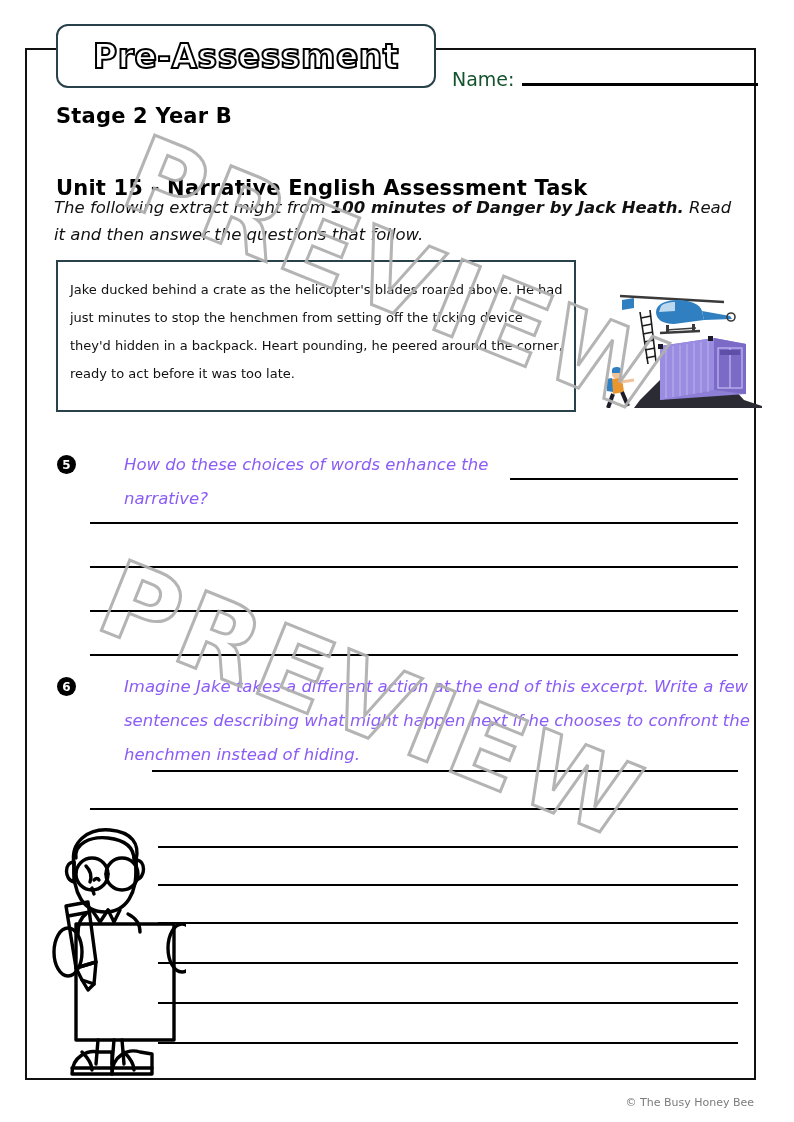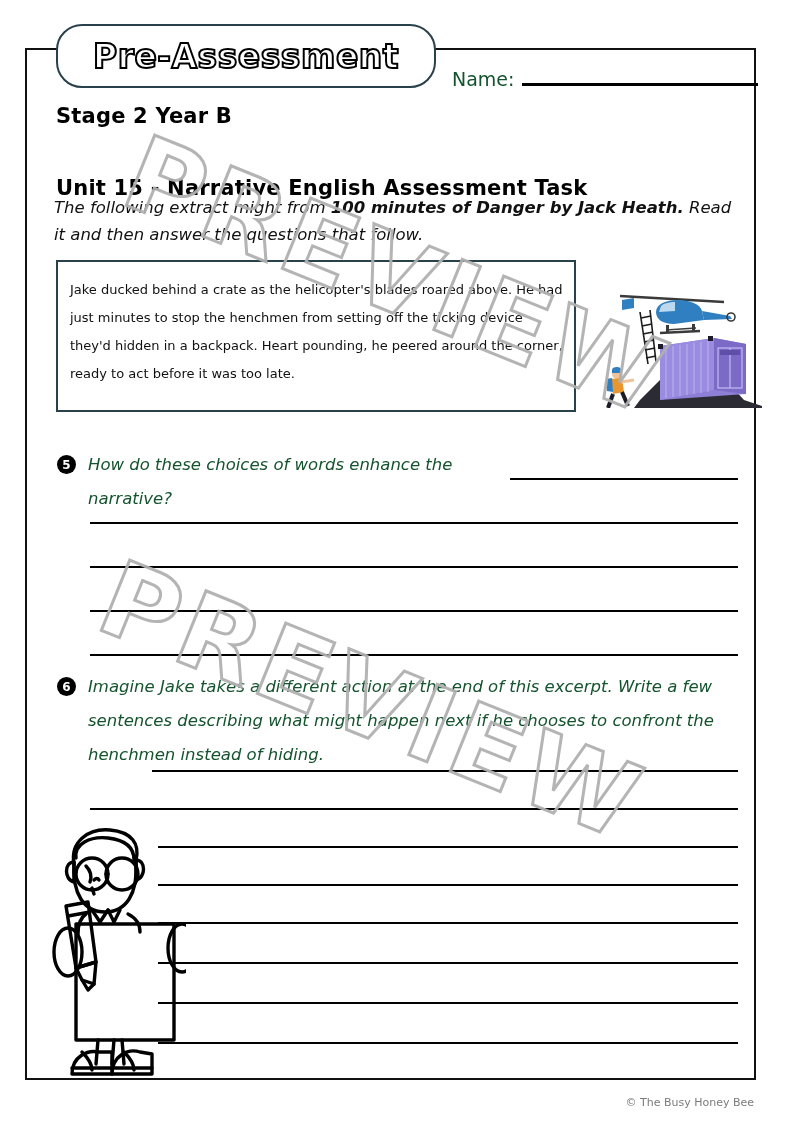--- a/index.html
+++ b/index.html
@@ -8,21 +8,21 @@
 
   
   #page{position:absolute;inset:0;}
   .frame-left{position:absolute;left:25px;top:48px;width:1.6px;height:1032px;background:#111;}
   .frame-bottom{position:absolute;left:25px;top:1078px;width:731px;height:1.6px;background:#111;}
   .frame-right{position:absolute;left:754px;top:48px;width:1.6px;height:1032px;background:#111;}
   .frame-top-rule{position:absolute;left:25px;top:48px;height:1.6px;width:731px;background:#111;}
 
   
   .header-box{position:absolute;left:56px;top:24px;width:376px;height:60px;
-      border:2.6px solid #28414b;border-radius:26px;background:#fff;
+      border:2.6px solid #28414b;border-radius:12px;background:#fff;
       display:flex;align-items:center;justify-content:center;z-index:4;}
   .header-title{font-size:33px;font-weight:700;letter-spacing:.5px;
       font-family:"DejaVu Sans",sans-serif;
       color:#fff;-webkit-text-stroke:2px #000;
       text-shadow:0 0 0 #000;}
 
   .name-row{position:absolute;left:452px;top:68px;display:flex;align-items:baseline;z-index:3;}
   .name-label{font-size:19px;font-family:"DejaVu Sans",sans-serif;color:#14532d;}
   .name-line{width:236px;height:2.6px;background:#000;margin-left:8px;}
 
@@ -44,21 +44,21 @@
       font-family:"DejaVu Sans",sans-serif;font-size:13px;line-height:28px;color:#111;}
 
   
   .scene{position:absolute;left:604px;top:278px;width:160px;height:130px;}
 
   
   .qnum{position:absolute;width:19px;height:19px;border-radius:50%;background:#000;color:#fff;
       font-family:"DejaVu Sans",sans-serif;font-size:12px;font-weight:700;
       display:flex;align-items:center;justify-content:center;}
   .qtext{position:absolute;font-family:"DejaVu Sans",sans-serif;font-style:italic;
-      font-size:16.5px;line-height:34px;color:#14532d;}
+      font-size:16.5px;line-height:34px;color:#8b5cf6;margin-left:36px;}
   .wline{position:absolute;height:2.2px;background:#000;}
 
   
   .mascot{position:absolute;left:36px;top:818px;width:150px;height:262px;}
 
   
   .footer{position:absolute;left:0;top:1088px;width:754px;text-align:right;
       font-family:"DejaVu Sans",sans-serif;font-size:11px;color:#7b7b7b;margin-top:8px;}
 
   

